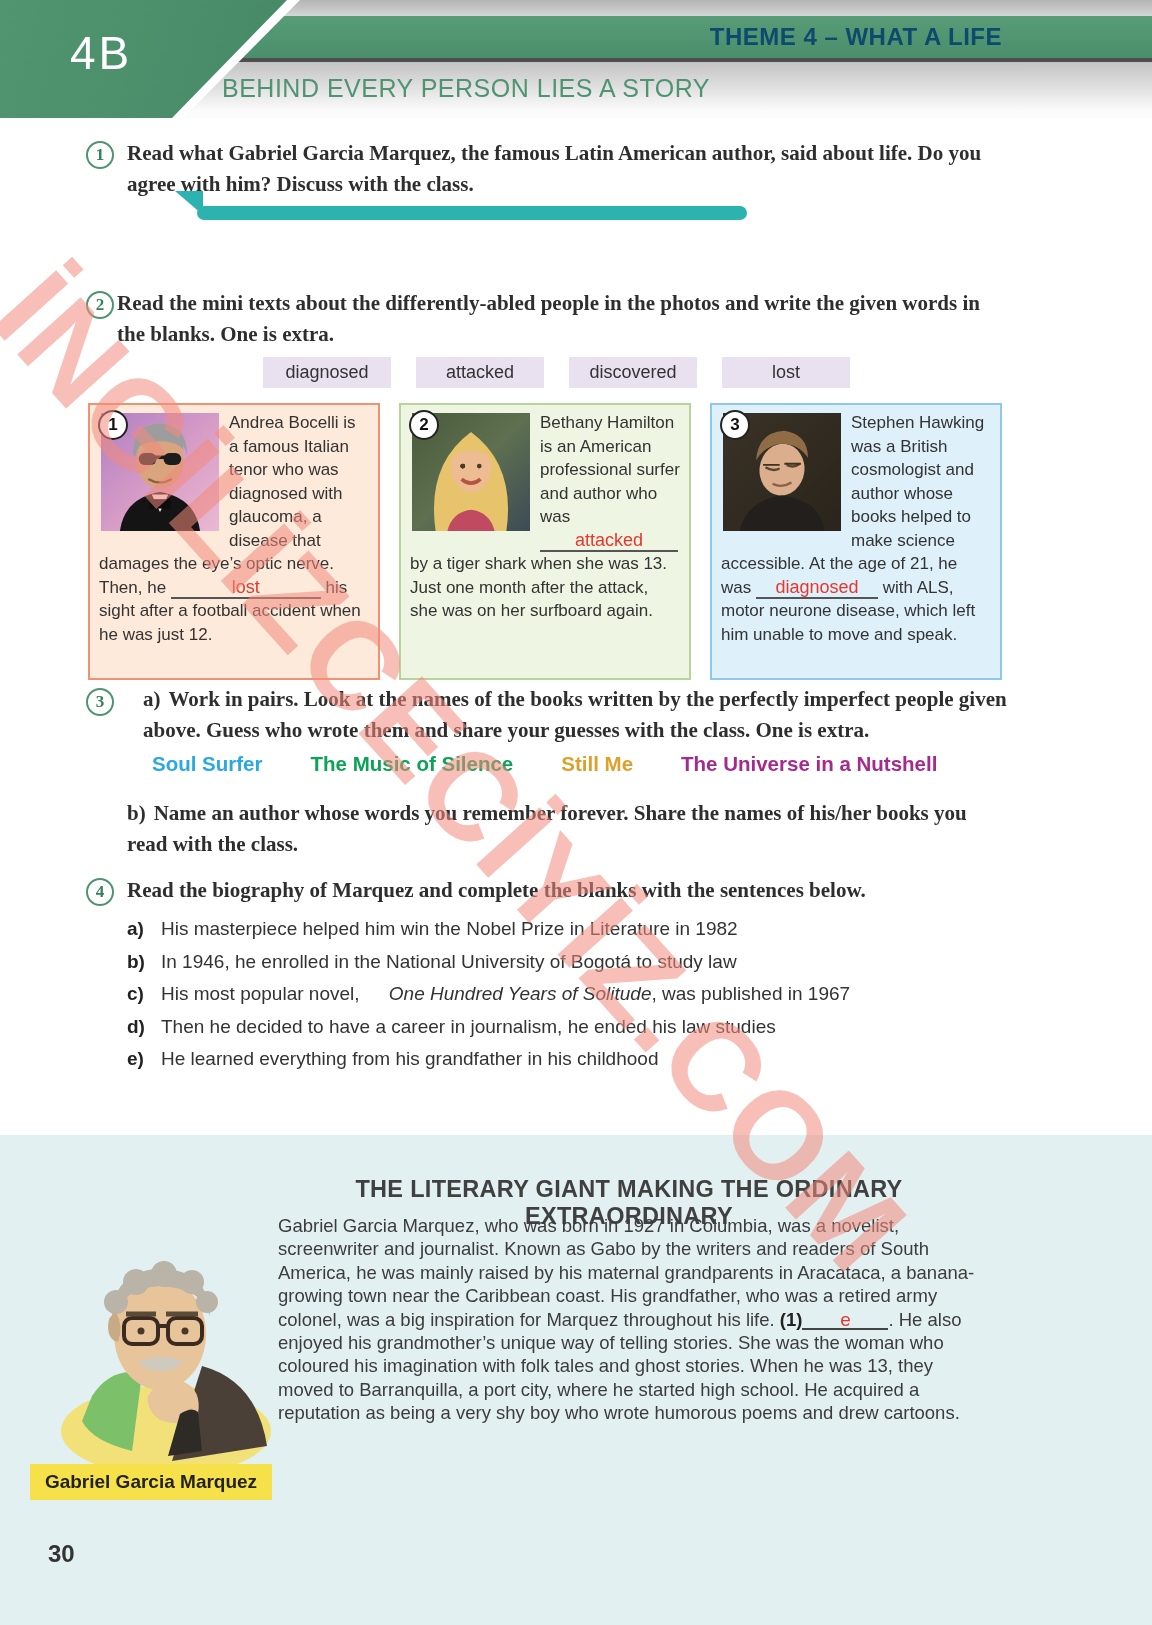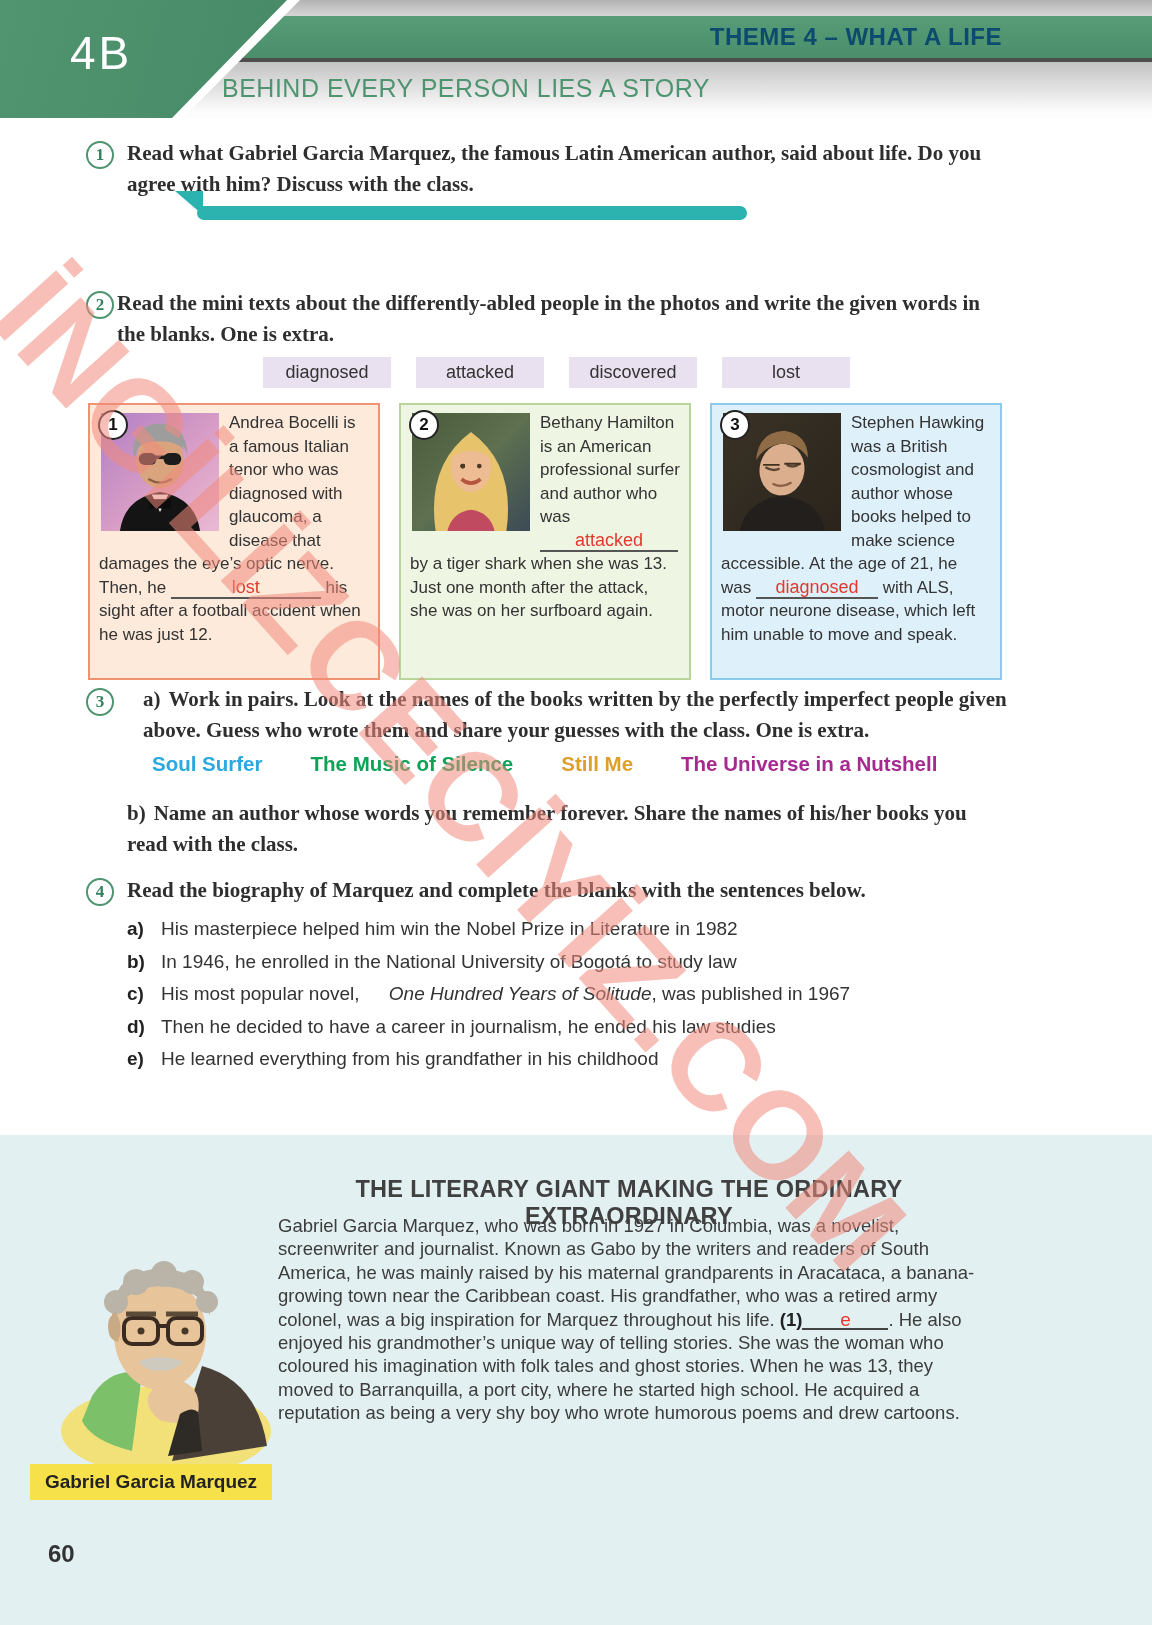--- a/index.html
+++ b/index.html
@@ -251,16 +251,16 @@
       <circle cx="89" cy="85" r="3.5" fill="#47382a"></circle>
         <circle cx="133" cy="85" r="3.5" fill="#47382a"></circle>
       <path d="M74 68 h30 M114 68 h32" stroke="#5a4a38" stroke-width="5"></path>
       <path d="M86 116 Q108 106 132 116 Q120 126 108 125 Q96 126 86 116 Z" fill="#cfcabe"></path>
       <path d="M96 150 Q110 128 132 136 Q150 144 146 168 Q128 182 108 174 Q94 164 96 150 Z" fill="#e8c49a"></path>
       <path d="M128 168 Q140 160 146 166 L150 205 L116 210 Z" fill="#2e2a26"></path>
     </svg>
   </div>
   <div class="bio-caption">Gabriel Garcia Marquez</div>
 
-  <div class="page-number">60</div>
+  <div class="page-number">30</div>
 
   <div class="watermark">İNGİLİZCECİYİZ.COM</div>
 </div>
 
 </body></html>

